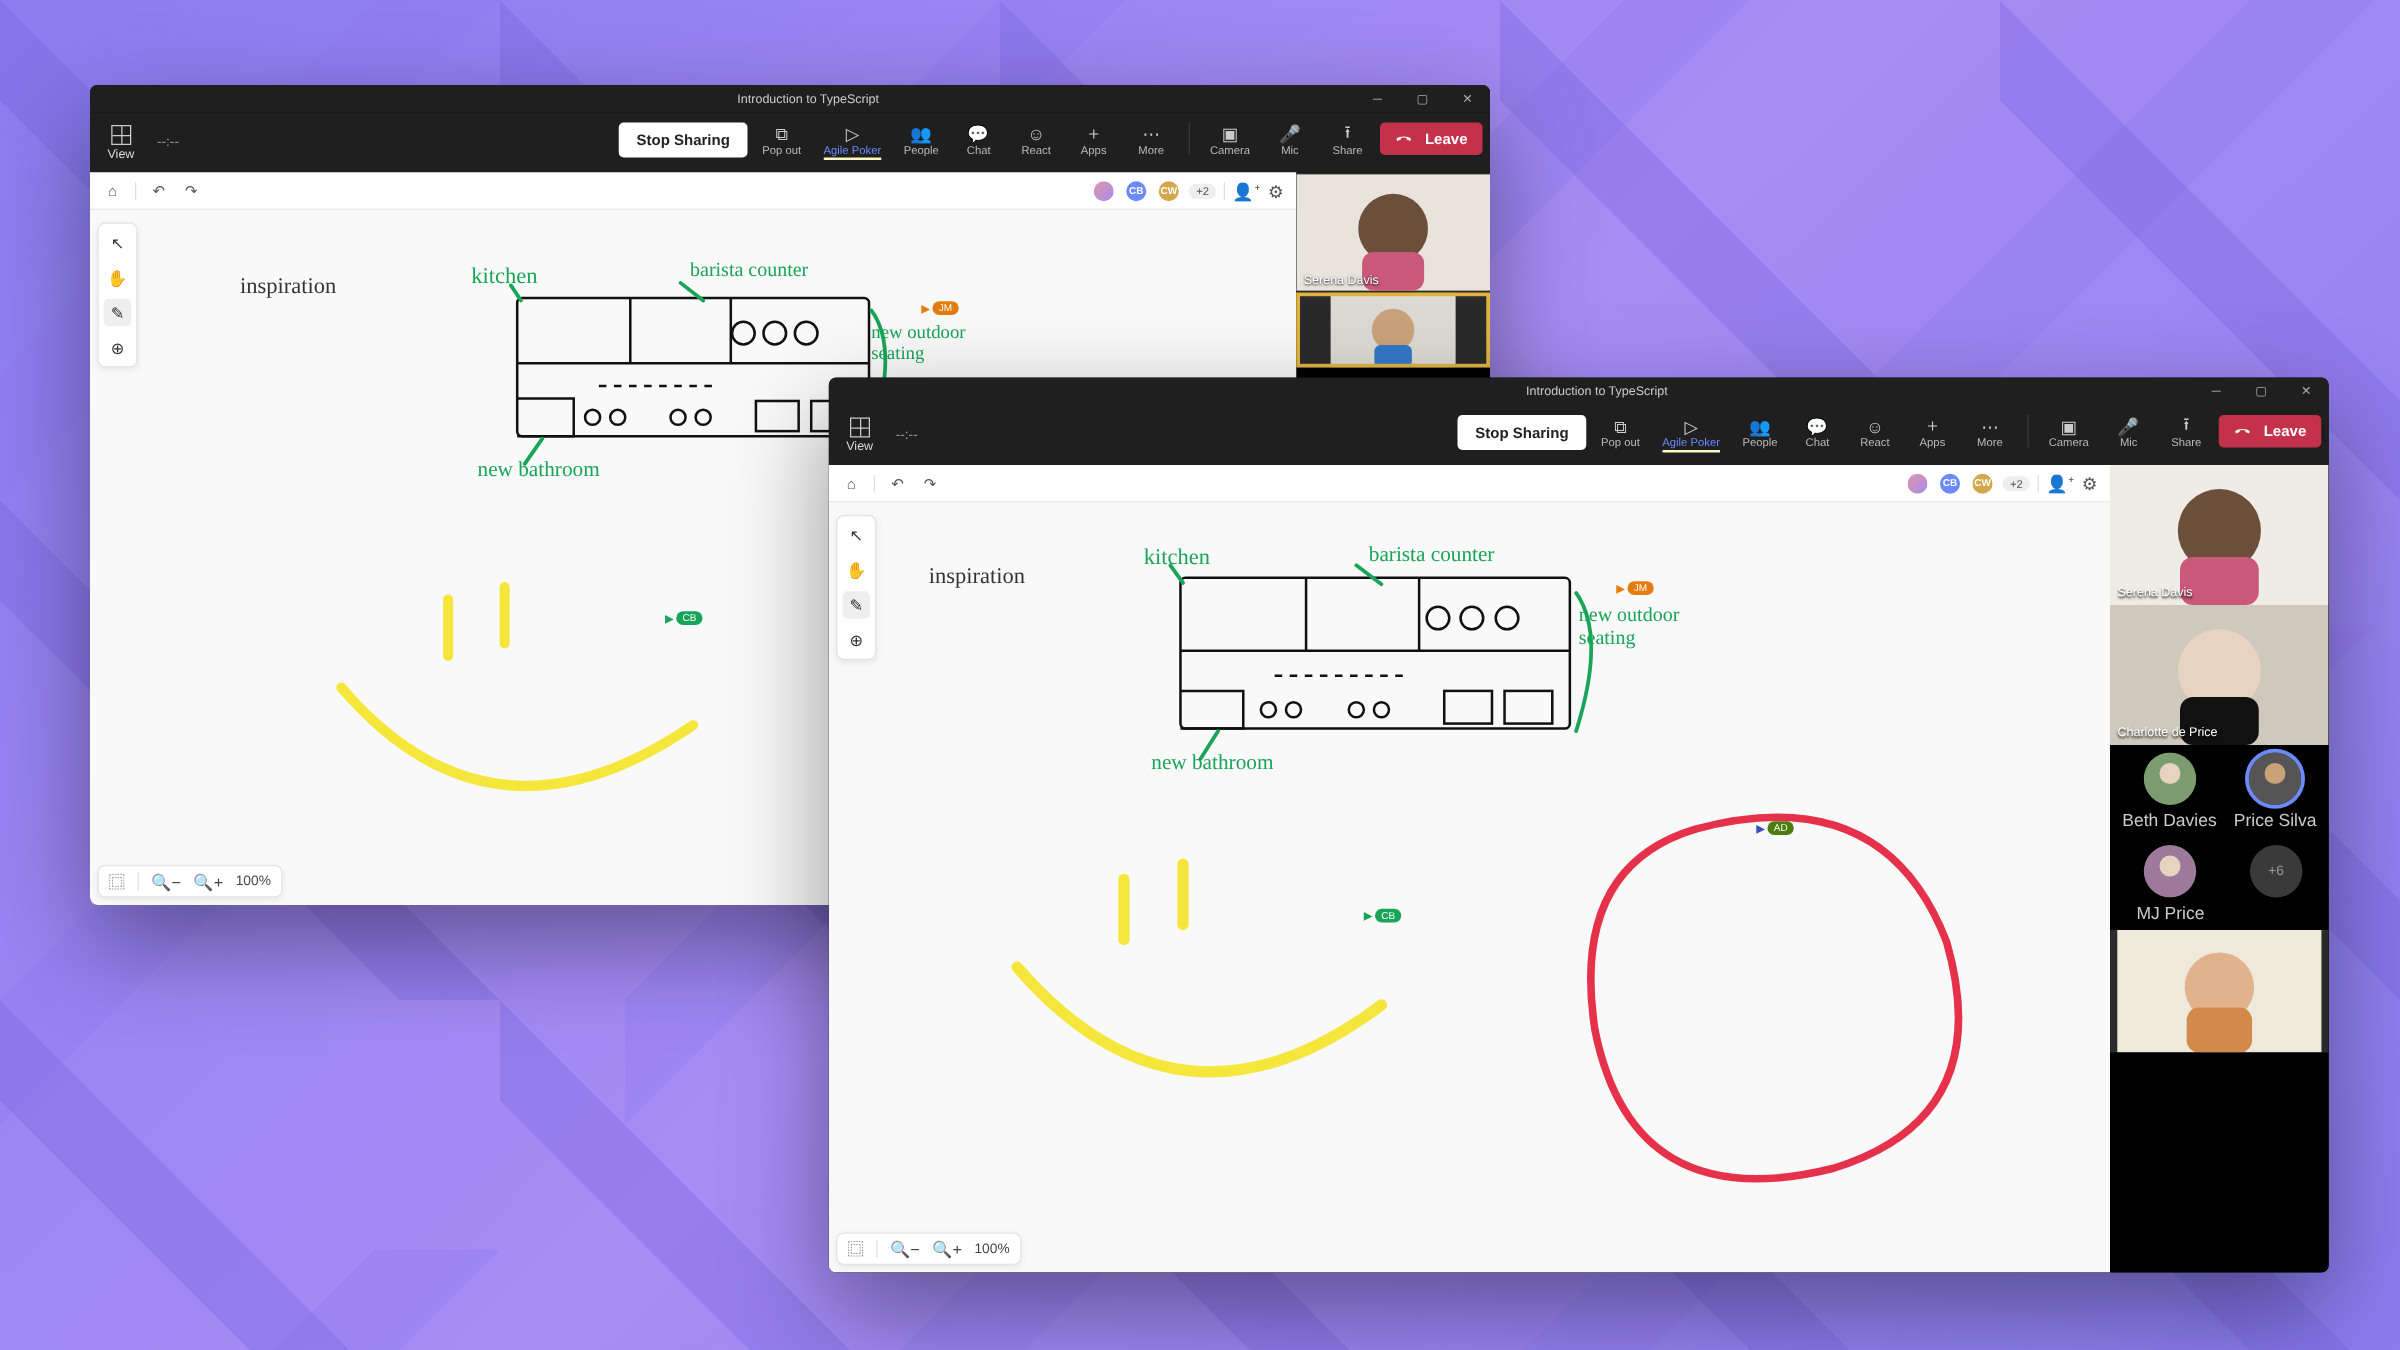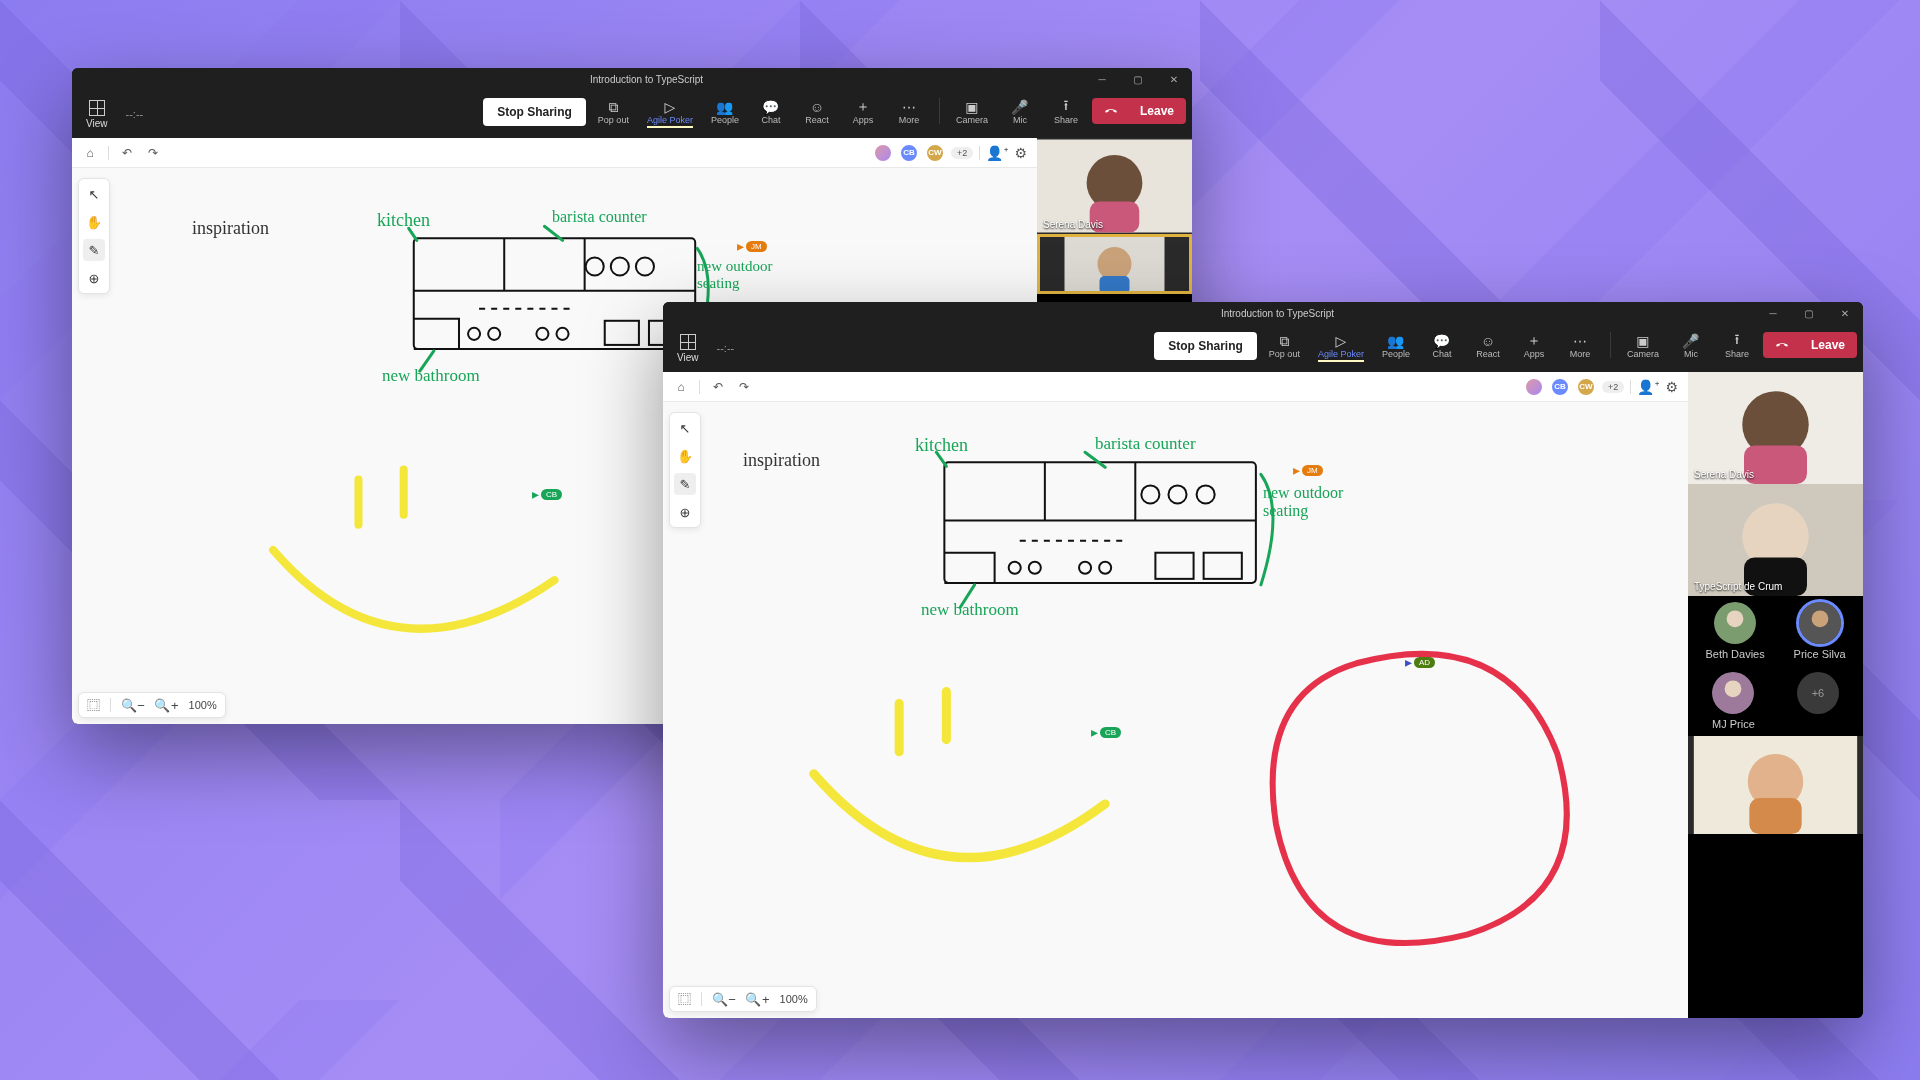--- a/index.html
+++ b/index.html
@@ -23,21 +23,21 @@
   .tb-view .ic::before{content:'';position:absolute;left:0;right:0;top:50%;height:1px;background:#ccc}
   .tb-view .ic::after{content:'';position:absolute;top:0;bottom:0;left:50%;width:1px;background:#ccc}
   .time{font-size:11px;color:#999}
   .tb-center{margin-left:auto;display:flex;align-items:flex-start;gap:6px}
   .stop-share{background:#fff;color:#222;border:none;border-radius:4px;padding:7px 14px;font-size:12px;font-weight:600;cursor:pointer}
   .tb-btn{display:flex;flex-direction:column;align-items:center;gap:1px;padding:2px 6px;cursor:pointer;min-width:40px}
   .tb-btn .lbl{font-size:9px;color:#bbb;white-space:nowrap}
   .tb-btn.active .lbl{color:#6b8afd;border-bottom:2px solid #fef9c3;padding-bottom:1px}
   .tb-btn .ic{width:16px;height:14px;display:flex;align-items:center;justify-content:center;font-size:14px;color:#ccc}
   .sep{width:1px;height:26px;background:#3a3a3a;margin:0 4px}
-  .leave{background:#c4314b;color:#fff;border:none;border-radius:4px;padding:6px 12px;display:flex;align-items:center;gap:22px;font-size:12px;font-weight:600;cursor:pointer}
+  .leave{background:#c4314b;color:#fff;border:none;border-radius:4px;padding:6px 12px;display:flex;align-items:center;gap:10px;font-size:12px;font-weight:600;cursor:pointer}
   .leave .ic{width:14px;height:14px}
   
   .main{display:flex;height:calc(100% - 70px)}
   .canvas-area{flex:1;background:#f9f9f9;position:relative;display:flex;flex-direction:column}
   .canvas-top{height:30px;background:#fff;border-bottom:1px solid #e8e8e8;display:flex;align-items:center;padding:0 10px;gap:10px;color:#555}
   .ctb{width:16px;height:16px;display:flex;align-items:center;justify-content:center;cursor:pointer;font-size:12px}
   .ctb-sep{width:1px;height:14px;background:#ddd}
   .collab{margin-left:auto;display:flex;align-items:center;gap:6px}
   .avatar-s{width:20px;height:20px;border-radius:50%;border:2px solid #fff;display:flex;align-items:center;justify-content:center;font-size:8px;font-weight:700;color:#fff}
   .avatar-s.b1{background:#6b8afd}
@@ -56,21 +56,21 @@
   .win1 .participants{width:155px}
   .win2 .participants{width:175px}
   .p-tile{position:relative;background:#2a2a2a;overflow:hidden}
   .p-tile .face{width:100%;height:100%;display:block}
   .p-name{position:absolute;left:6px;bottom:4px;font-size:10px;color:#fff;text-shadow:0 1px 2px #000}
   .p-tile.speak{outline:3px solid #e0b341;outline-offset:-3px}
   .p-row{display:flex;gap:6px;padding:6px;justify-content:space-around}
   .p-av{display:flex;flex-direction:column;align-items:center;gap:4px}
   .p-av .c{width:42px;height:42px;border-radius:50%;background:#444;overflow:hidden;display:flex;align-items:center;justify-content:center;color:#ccc;font-size:12px}
   .p-av.ring .c{box-shadow:0 0 0 3px #6b8afd}
-  .p-av .nm{font-size:11px;color:#ccc;white-space:nowrap}
+  .p-av .nm{font-size:14px;color:#ccc;white-space:nowrap}
   .p-more{width:42px;height:42px;border-radius:50%;background:#3a3a3a;display:flex;align-items:center;justify-content:center;color:#999;font-size:11px}
   
   .ink{position:absolute;inset:0;pointer-events:none}
   .hand{font-family:'Segoe Script','Comic Sans MS',cursive}
 </style>
 </head>
 <body>
 
 <div class="bg"></div>
 
@@ -385,21 +385,21 @@
             <rect x="32" y="42" width="36" height="22" fill="#c9587a" rx="6"></rect>
           </svg>
         <div class="p-name">Serena Davis</div>
       </div>
       <div class="p-tile" style="height:112px">
         <svg class="face" viewBox="0 0 100 64">
             <rect width="100" height="64" fill="#cfc9bd"></rect>
             <circle cx="50" cy="30" r="19" fill="#e6d4c0"></circle>
             <rect x="32" y="42" width="36" height="22" fill="#111" rx="6"></rect>
           </svg>
-        <div class="p-name">TypeScript de Crum</div>
+        <div class="p-name">Charlotte de Price</div>
       </div>
       <div class="p-row">
         <div class="p-av">
             <div class="c">
               <svg viewBox="0 0 40 40" width="42" height="42">
                 <circle cx="20" cy="20" r="20" fill="#7a9c6e"></circle>
                 <circle cx="20" cy="16" r="8" fill="#e6d4c0"></circle>
               </svg>
             </div>
             <div class="nm">Beth Davies</div>

